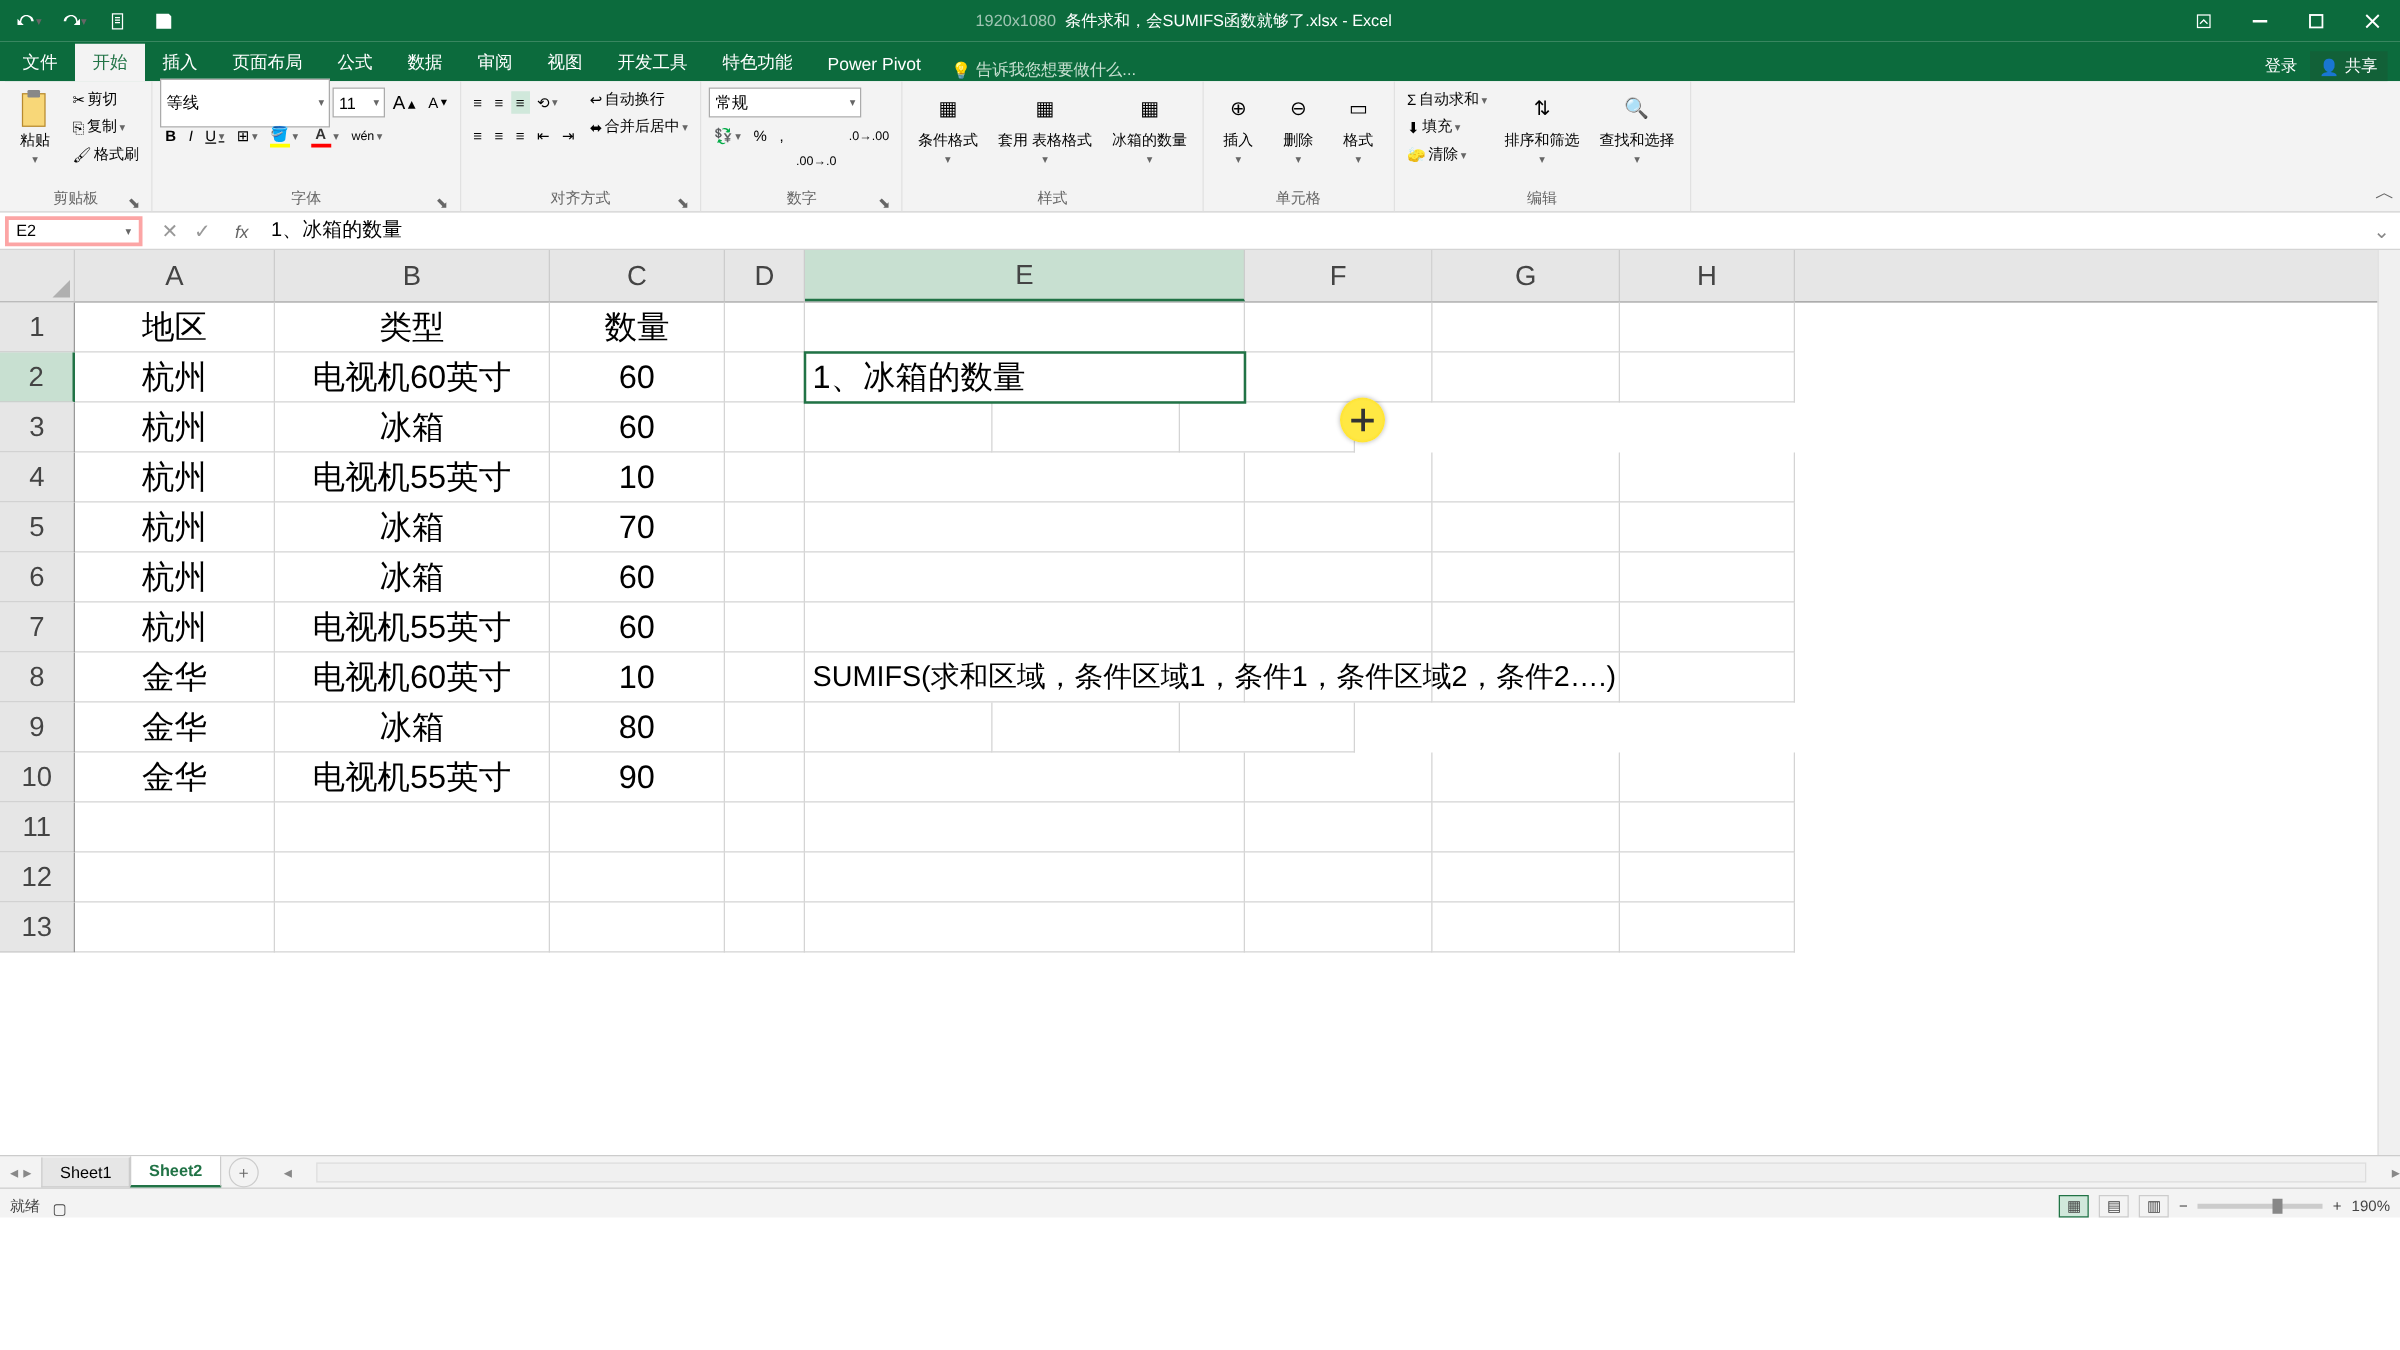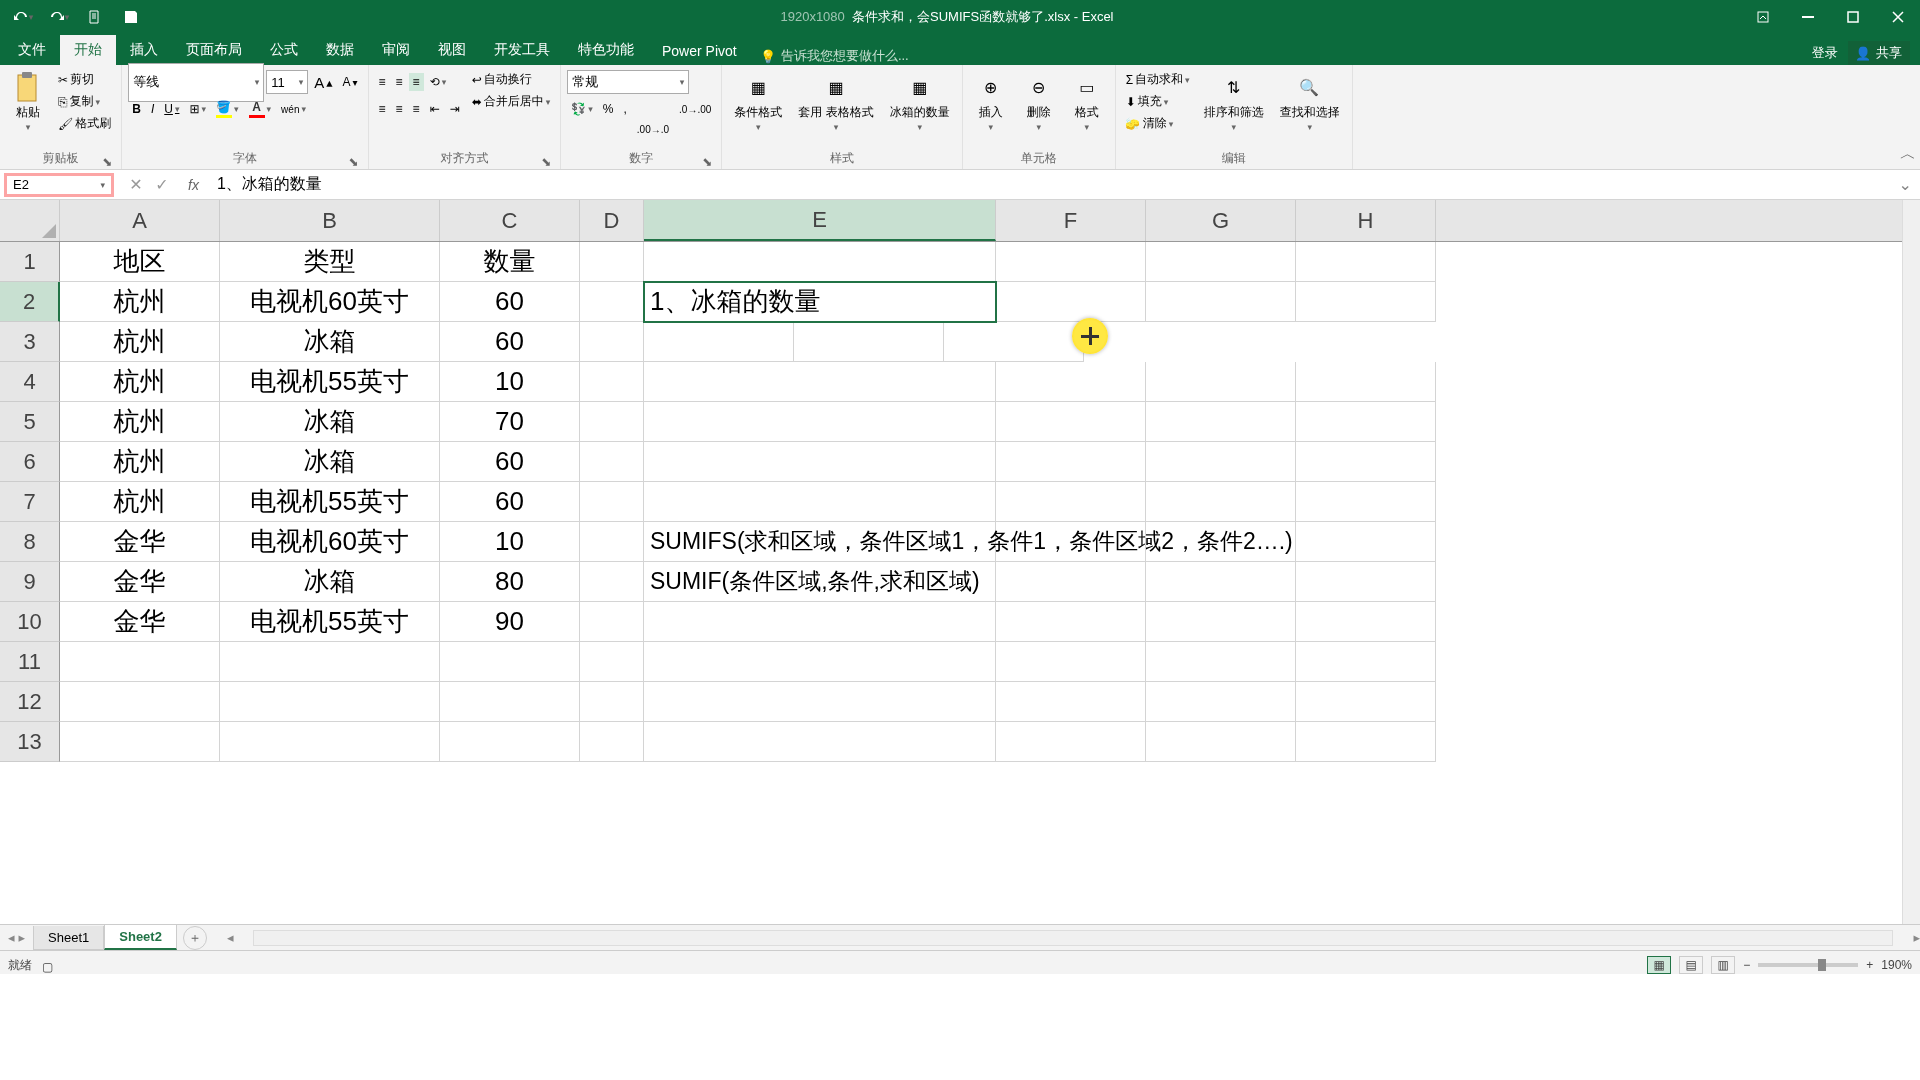--- a/index.html
+++ b/index.html
@@ -487,21 +487,20 @@
         <div class="cell cF"></div>
         <div class="cell cG"></div>
         <div class="cell cH"></div>
       </div>
       <div class="row">
         <div class="row-header">9</div>
         <div class="cell cA center">金华</div>
         <div class="cell cB center">冰箱</div>
         <div class="cell cC center">80</div>
         <div class="cell cD"></div>
-        <div class="cell cE" style="font-size: 23px;">SUMIF(条件区域,条件,求和区域)</div>
         <div class="cell cF"></div>
         <div class="cell cG"></div>
         <div class="cell cH"></div>
       </div>
       <div class="row">
         <div class="row-header">10</div>
         <div class="cell cA center">金华</div>
         <div class="cell cB center">电视机55英寸</div>
         <div class="cell cC center">90</div>
         <div class="cell cD"></div>

